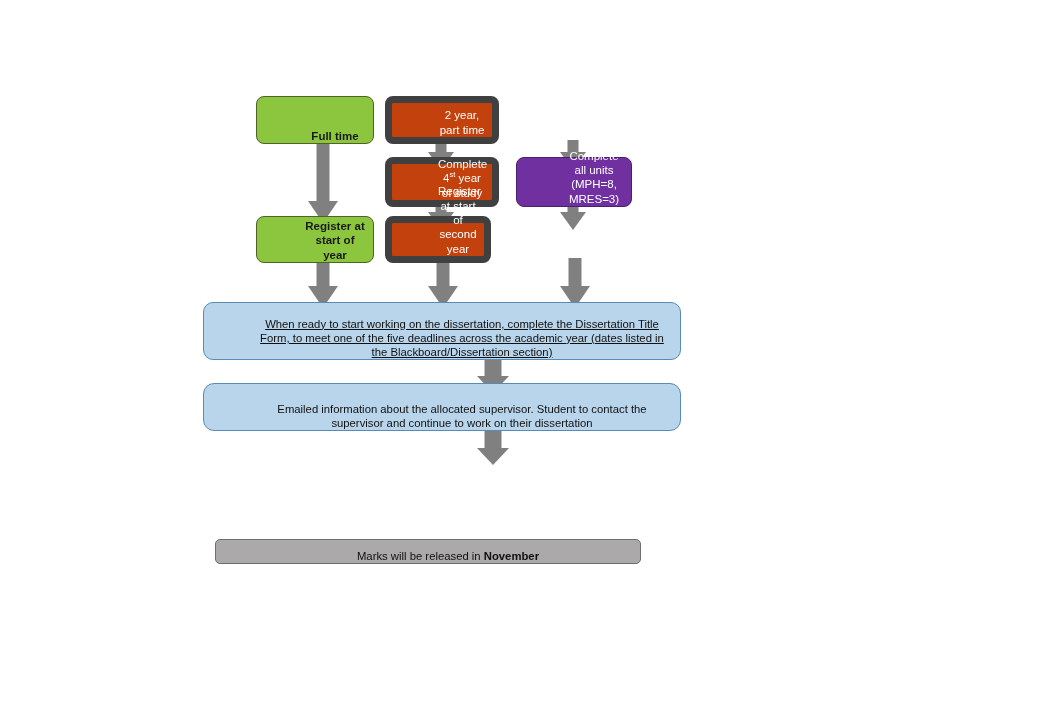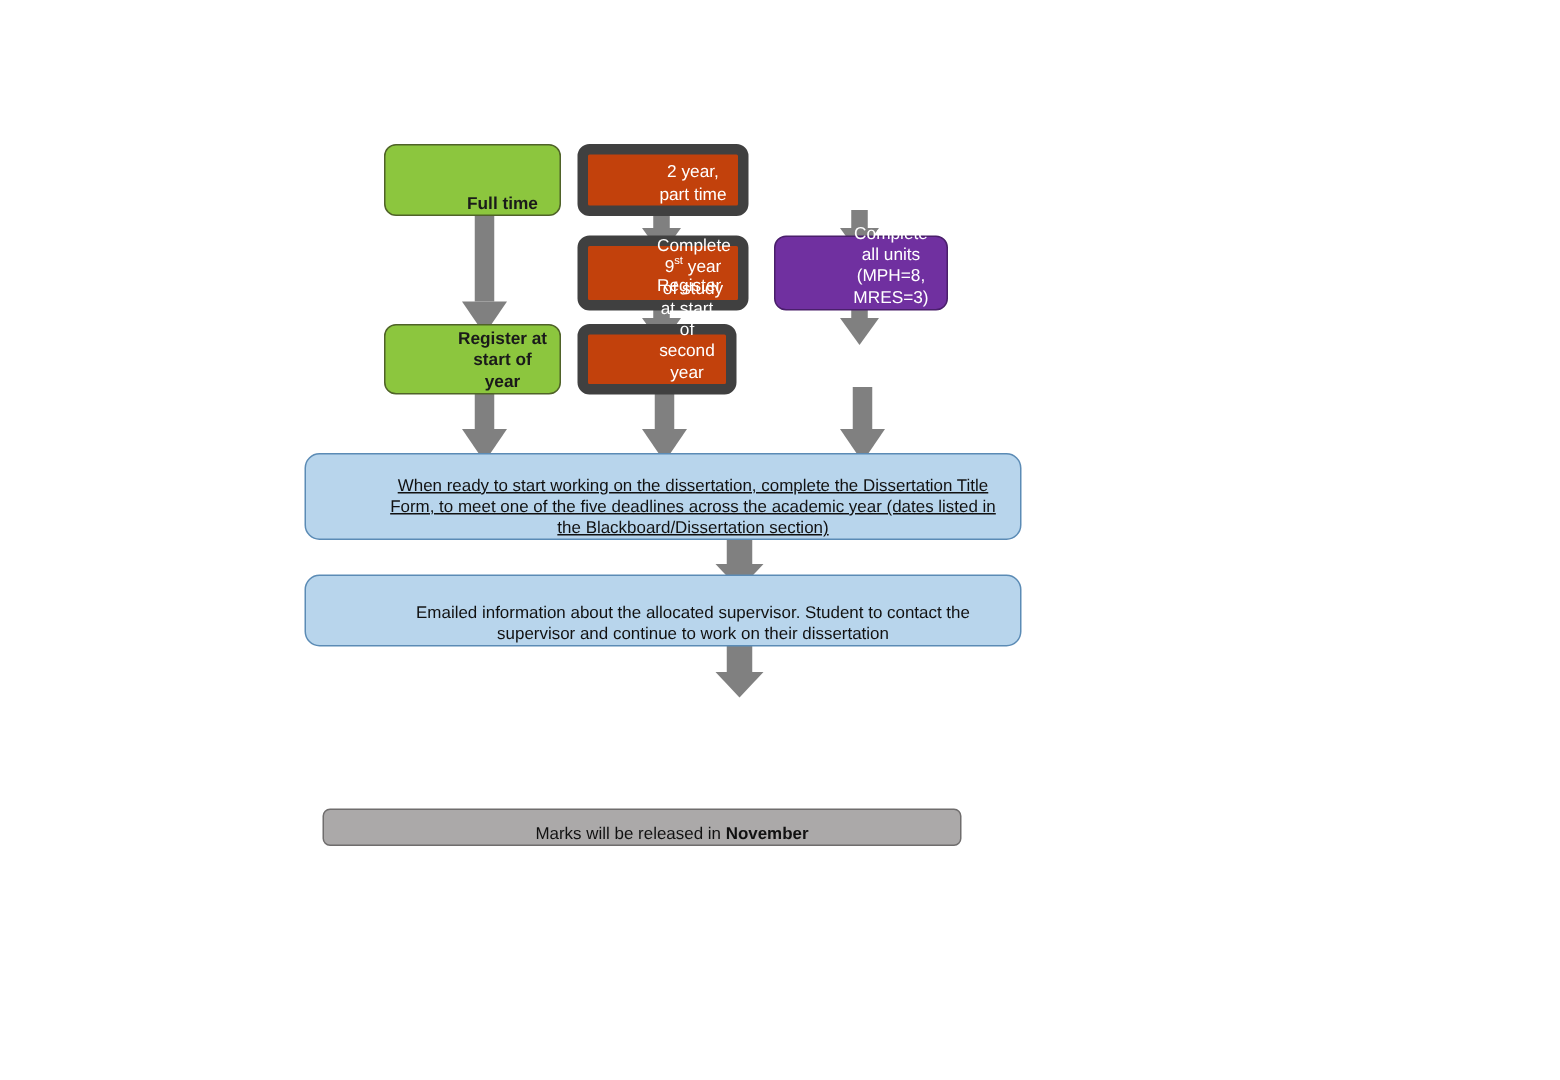--- a/index.html
+++ b/index.html
@@ -200,42 +200,42 @@
     <span class="txt">Full time</span>
   </div>
 
   <div class="node blue row1" style="left:385px; top:96px; width:114px; height:48px;">
     <span class="txt">2 year, part time</span>
   </div>
 
 
   <div class="node blue row2" style="left:385px; top:157px; width:114px; height:50px;">
     <span class="txt">
-      <span>Complete  9</span><sup>st</sup><span> year of study</span>
+      <span>Complete  4</span><sup>st</sup><span> year of study</span>
     </span>
   </div>
 
   <div class="node purple row2" style="left:516px; top:157px; width:116px; height:50px;">
     <span class="txt">Complete  all units (MPH=8, MRES=3)</span>
   </div>
 
   <div class="node green row3" style="left:256px; top:216px; width:118px; height:47px;">
     <span class="txt">Register at start of year</span>
   </div>
 
   <div class="node blue row3" style="left:385px; top:216px; width:106px; height:47px;">
     <span class="txt">Register at start of second year</span>
   </div>
 
 
   <div class="node wide" style="left:203px; top:302px; width:478px; height:58px;">
     <span class="txt" style="padding:0 14px;text-decoration:underline;">When ready to start working on the  dissertation, complete the  Dissertation Title Form, to meet  one of the  five deadlines across the academic year (dates listed in the Blackboard/Dissertation section)</span>
   </div>
 
-  <div class="node wide" style="left:203px; top:383px; width:478px; height:48px;">
+  <div class="node wide" style="left:203px; top:383px; width:478px; height:48px;border-radius:11px;">
     <span class="txt" style="padding:0 14px;">Emailed information about the  allocated supervisor. Student to  contact the supervisor and continue to work on their dissertation</span>
   </div>
 
 
   <div class="node graybar" style="left:215px; top:539px; width:426px; height:25px;">
     <span class="txt" style="padding:0 10px;"><span>Marks will be released in </span><b>November</b></span>
   </div>
 
 </div>
 

